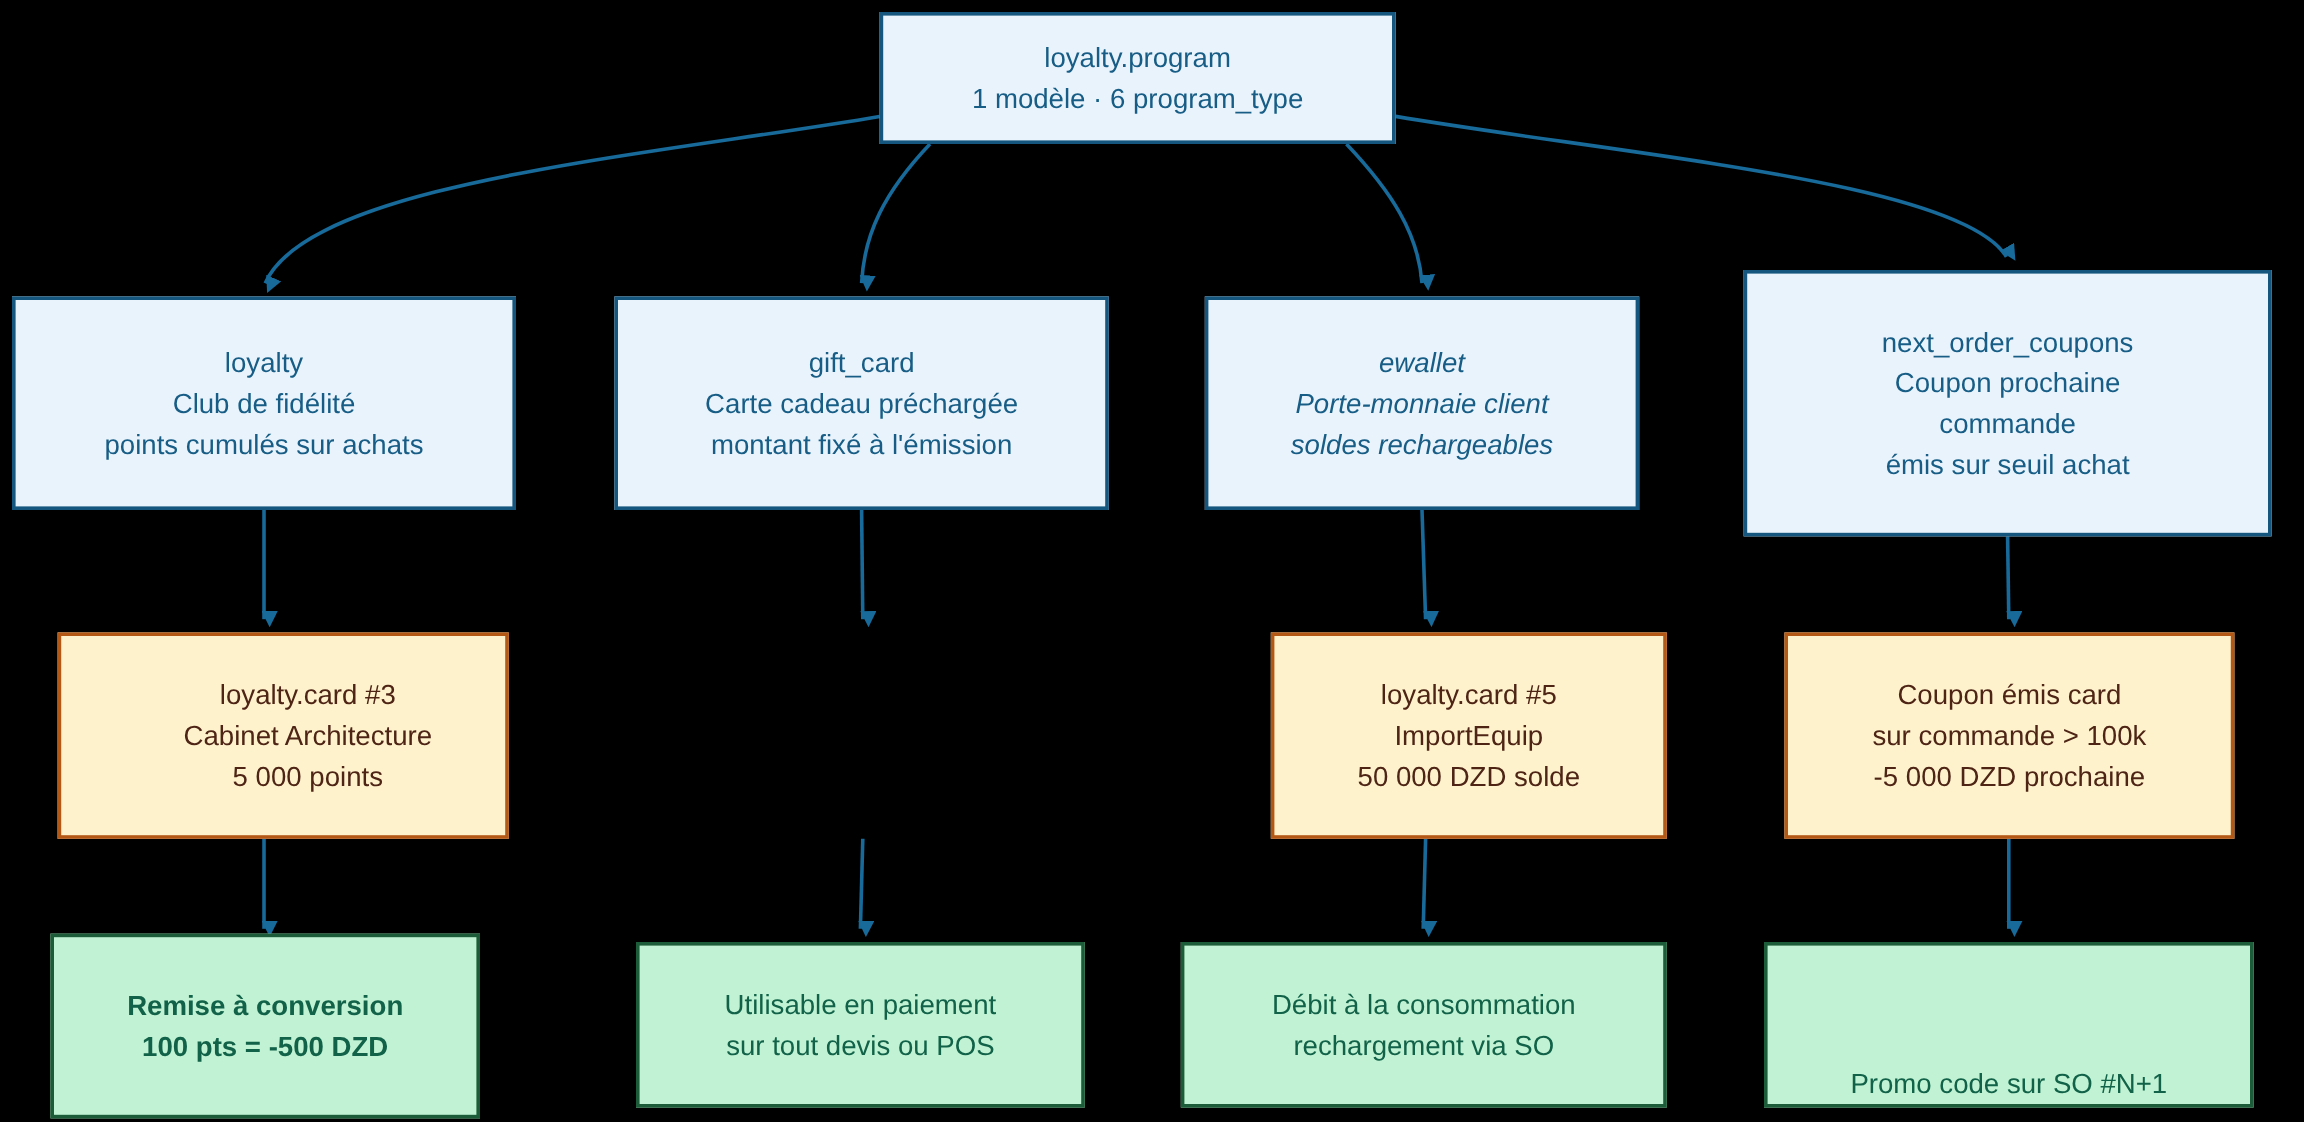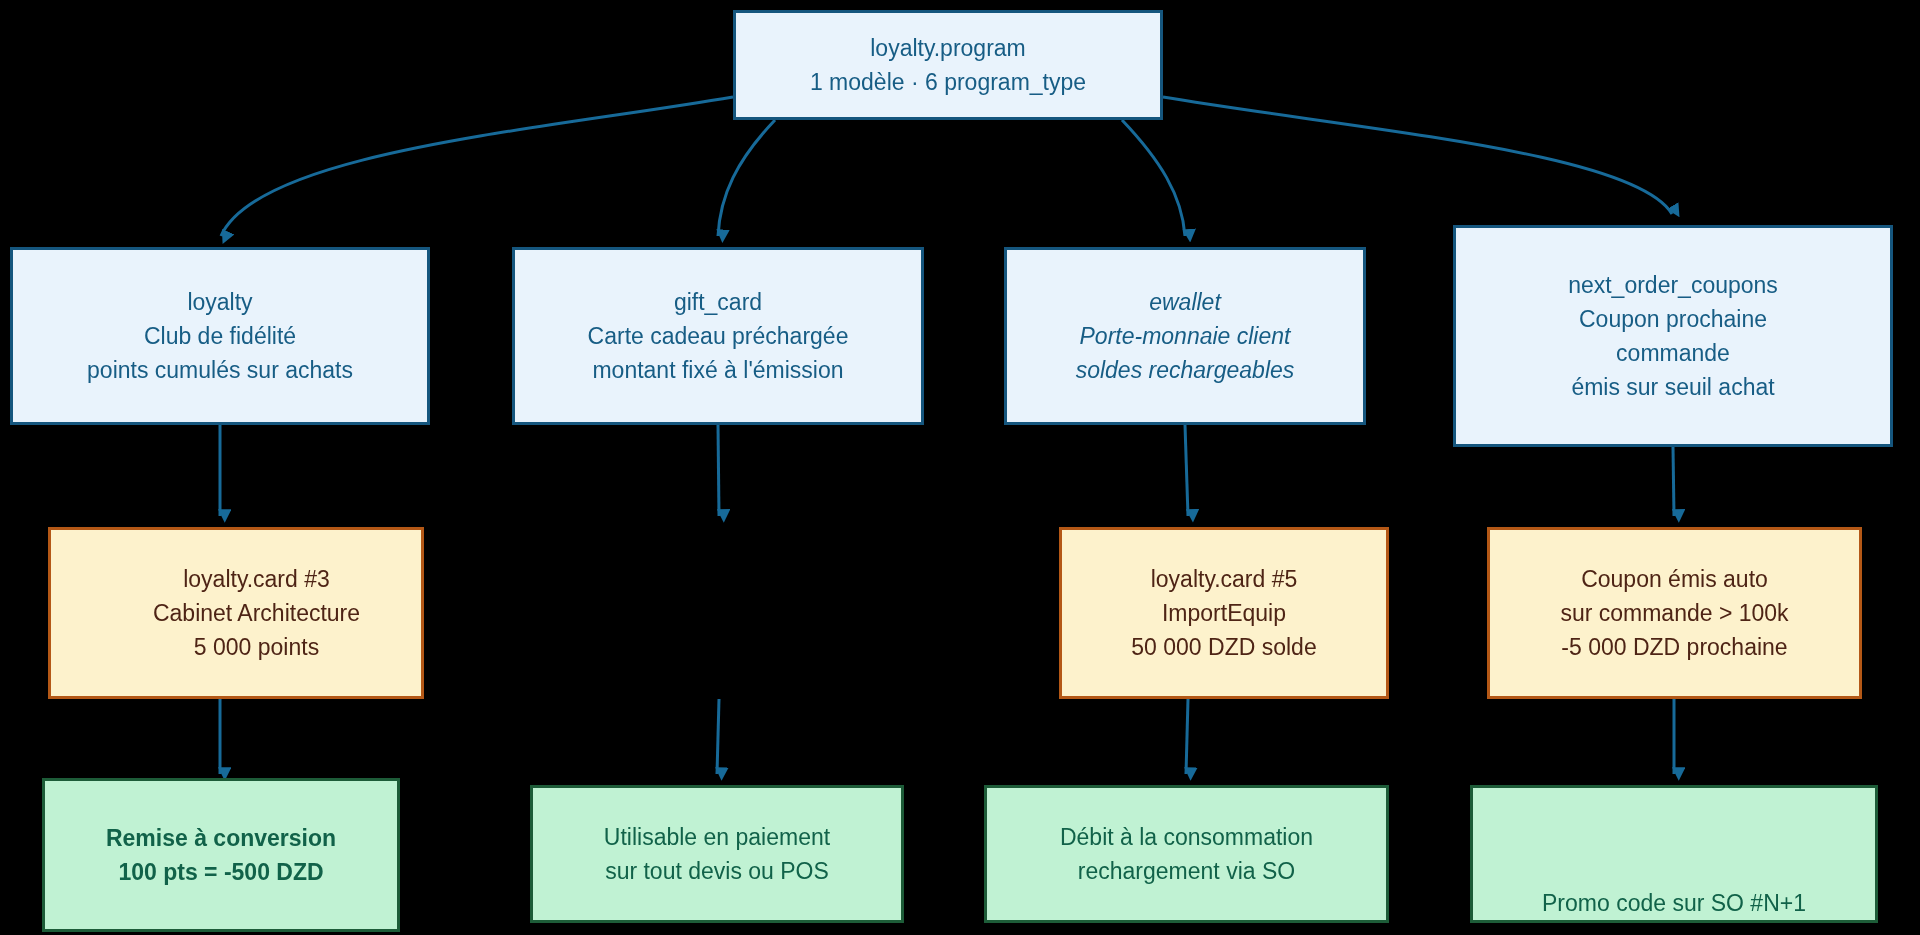--- a/index.html
+++ b/index.html
@@ -117,21 +117,21 @@
   </div>
 
 
   <div class="node orange" style="left:1023px;top:527px;width:330px;height:172px;margin-left:36px;">
     <div>loyalty.card #5</div>
     <div>ImportEquip</div>
     <div>50 000 DZD solde</div>
   </div>
 
   <div class="node orange" style="left:1487px;top:527px;width:375px;height:172px;">
-    <div>Coupon émis auto</div>
+    <div>Coupon émis card</div>
     <div>sur commande &gt; 100k</div>
     <div>-5 000 DZD prochaine</div>
   </div>
 
   <div class="node green" style="left:42px;top:778px;width:358px;height:154px;font-weight:bold;">
     <div>Remise à conversion</div>
     <div>100 pts = -500 DZD</div>
   </div>
 
   <div class="node green" style="left:530px;top:785px;width:374px;height:138px;">

